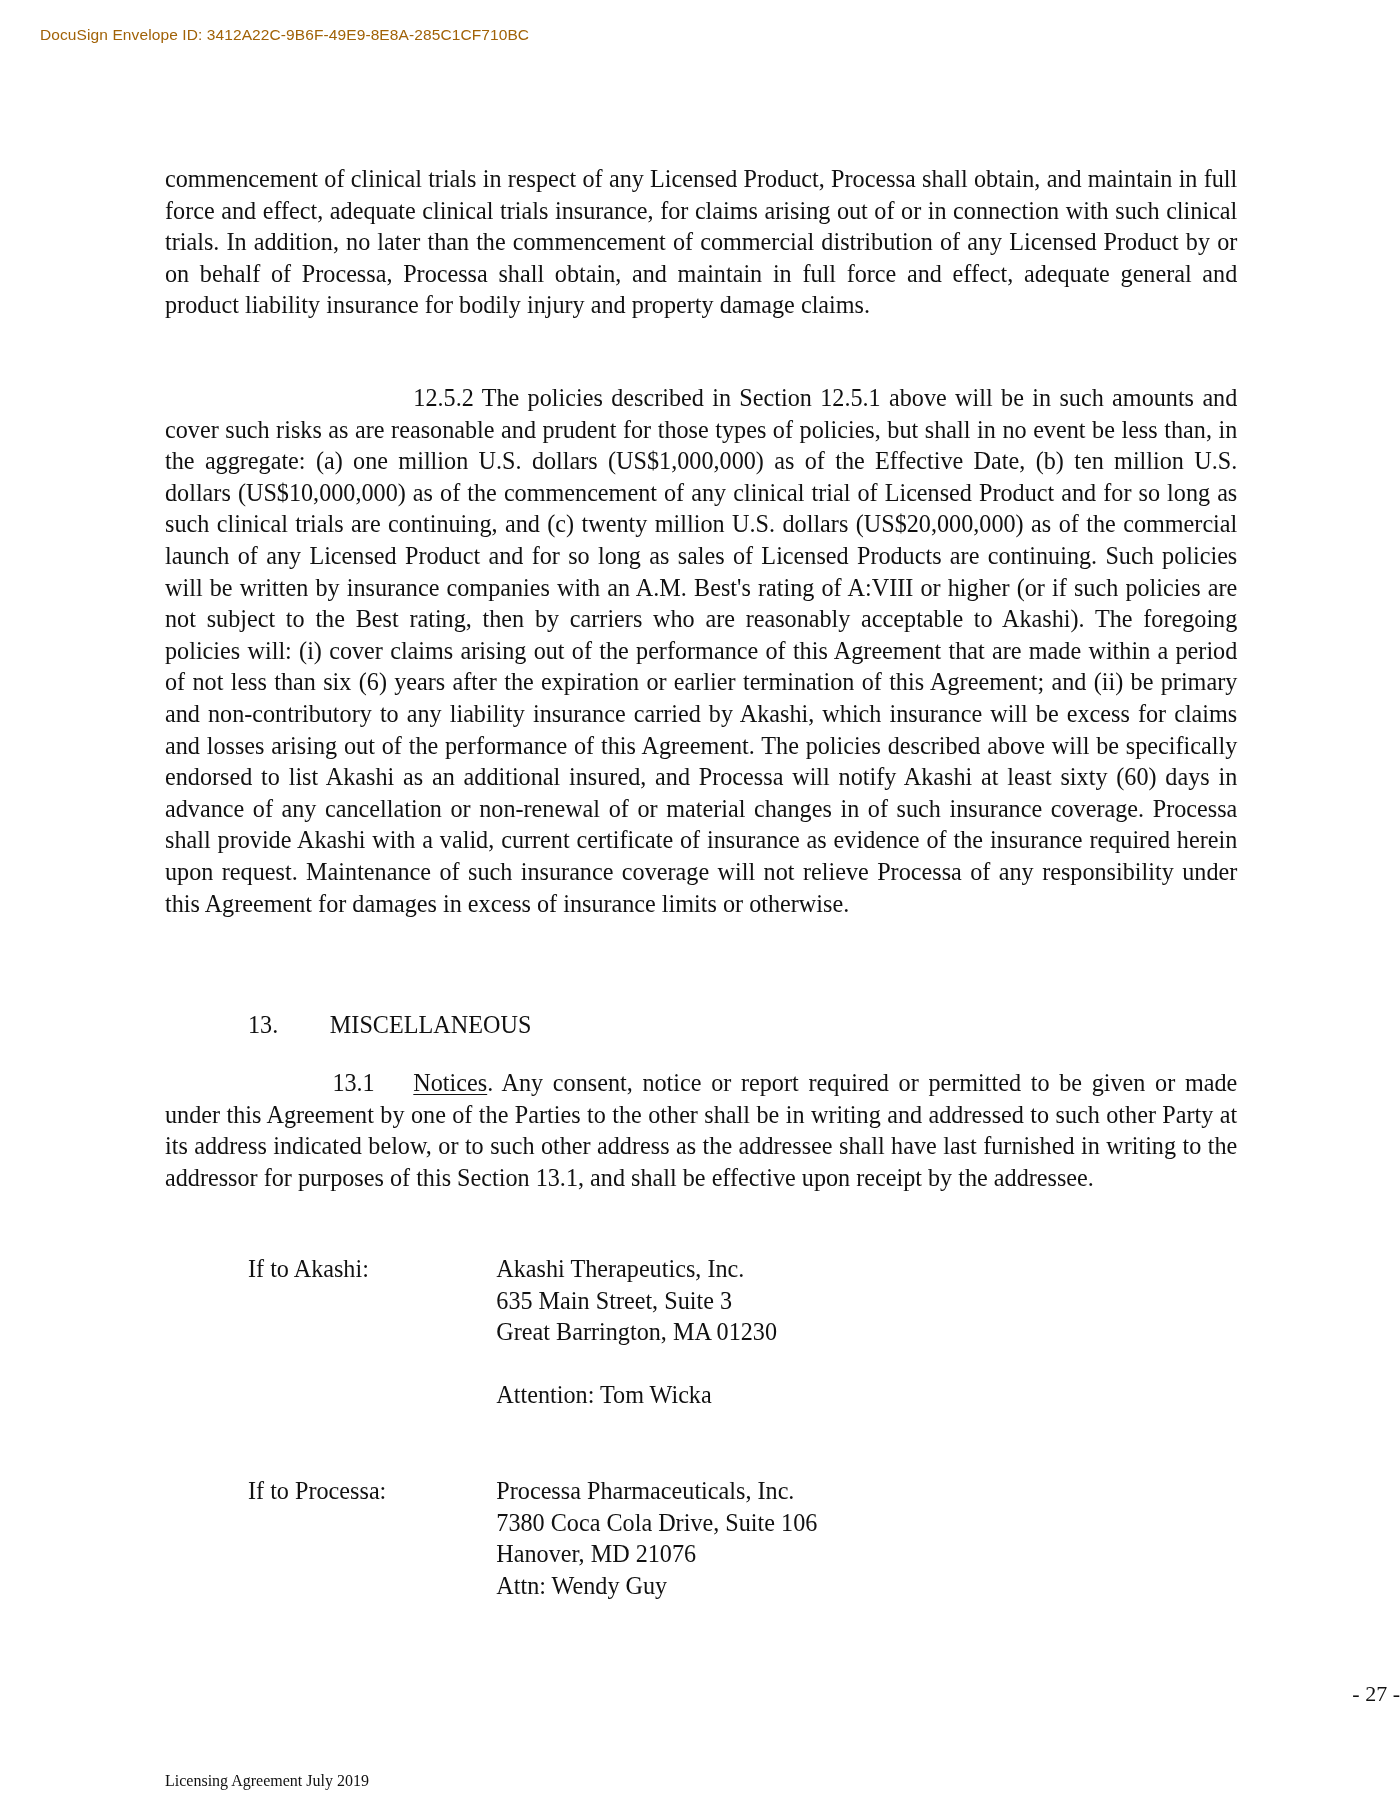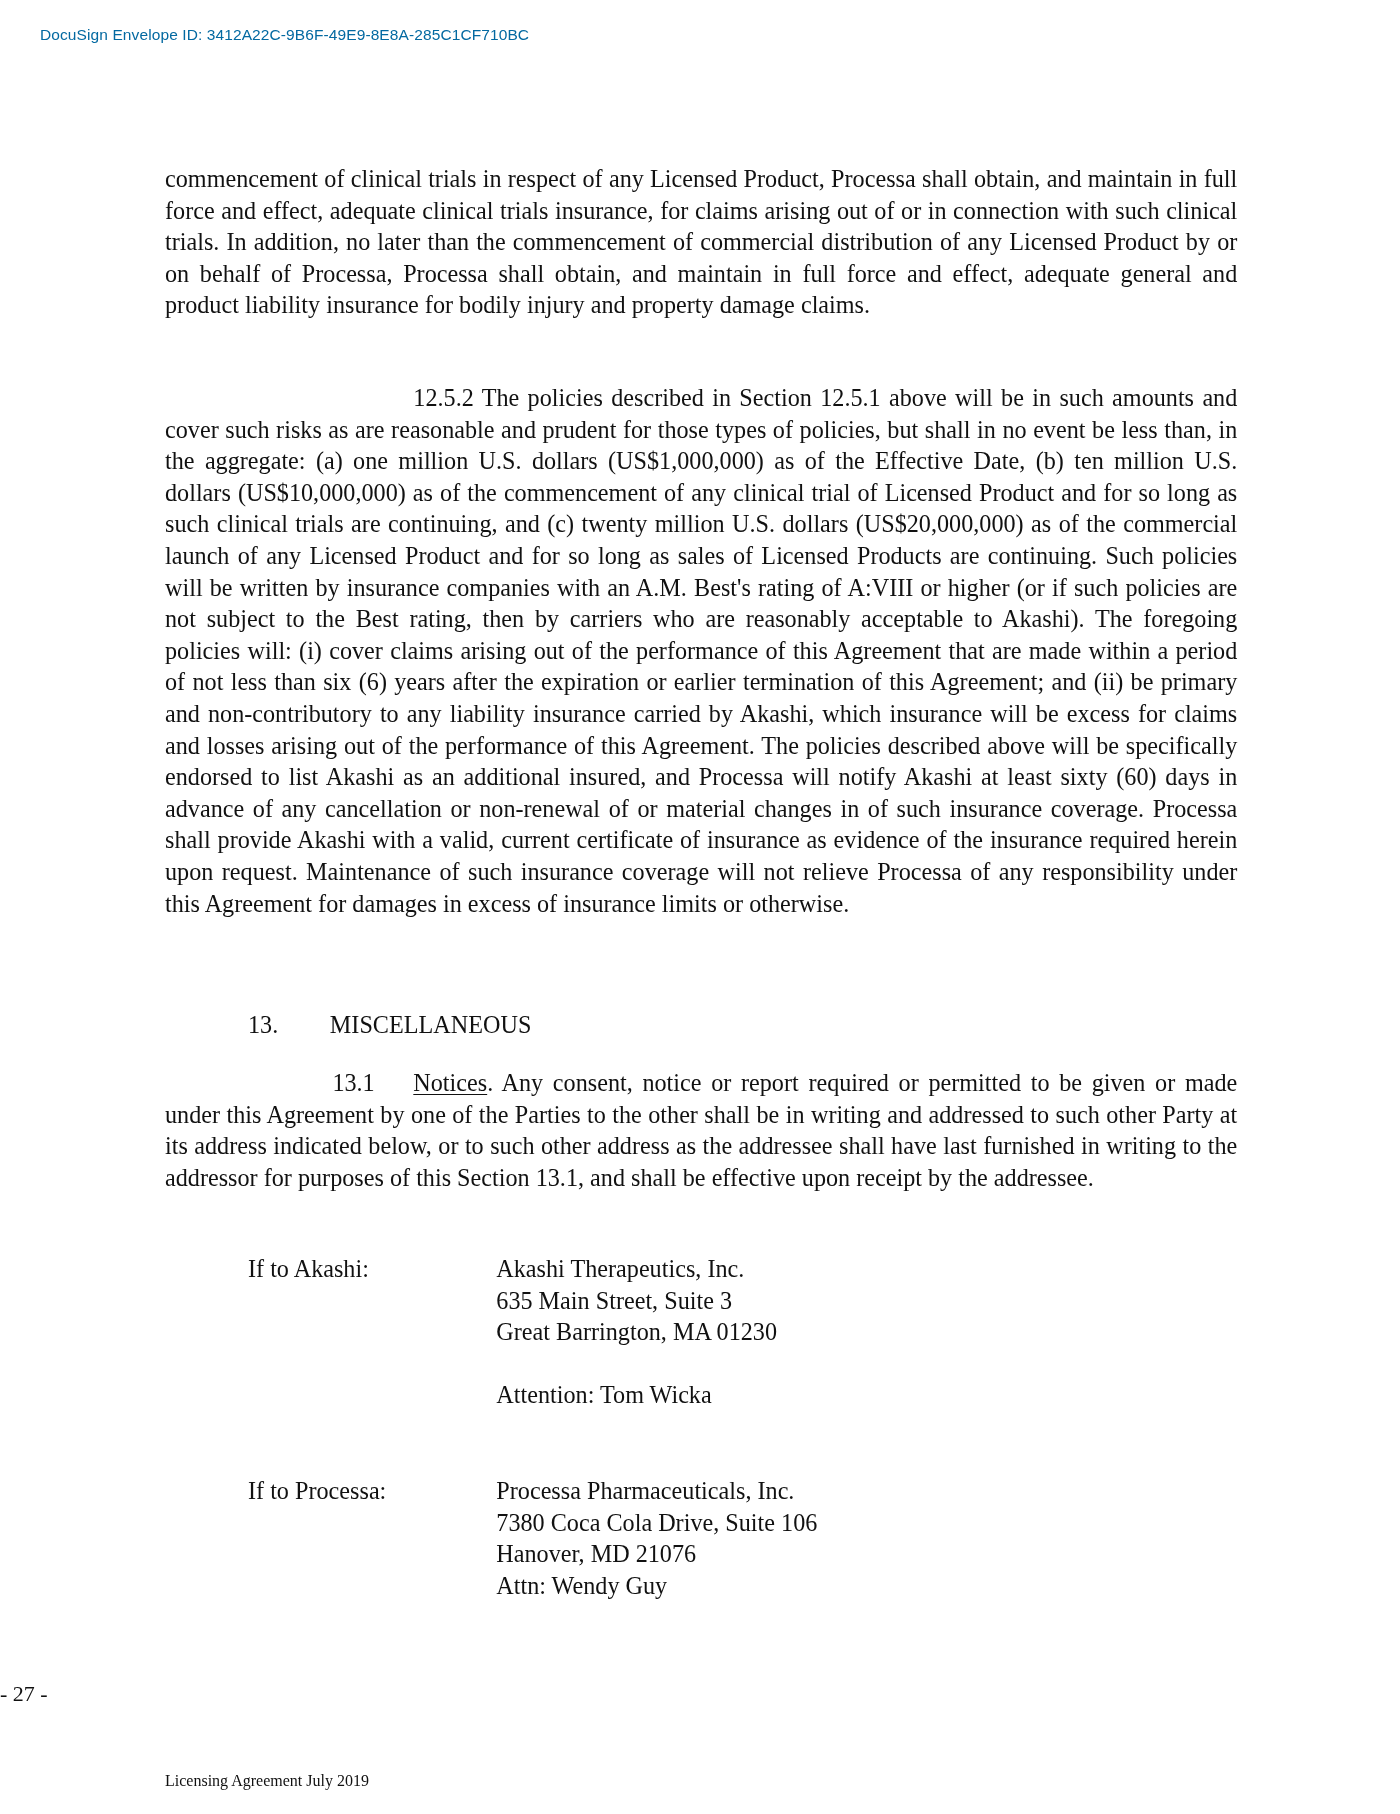--- a/index.html
+++ b/index.html
@@ -4,21 +4,21 @@
 <style>
   html, body { margin: 0; padding: 0; background: #ffffff; }
   body {
     width: 1400px; height: 1814px; position: relative; overflow: hidden;
     color: #111111;
     font-family: "Liberation Serif", "DejaVu Serif", serif;
   }
   .envelope {
     position: absolute; left: 40px; top: 26px;
     font-family: "Liberation Sans", "DejaVu Sans", sans-serif;
-    font-size: 15.5px; color: #0369a1; letter-spacing: 0.1px;
+    font-size: 15.5px; color: #a16207; letter-spacing: 0.1px;
   }
   .body-text {
     position: absolute; left: 165px; width: 1072px;
     font-size: 26px; line-height: 31.6px;
     text-align: justify; text-align-last: left;
     transform: scaleX(0.93); transform-origin: left top;
     width: 1153px;
   }
   .p1 { top: 163px; }
   .p2 { top: 382px; }
@@ -36,21 +36,21 @@
     position: absolute; left: 248px; font-size: 26px; line-height: 31.6px;
     transform: scaleX(0.93); transform-origin: left top;
   }
   .addr .label { position: absolute; left: 0; top: 0; white-space: nowrap; }
   .addr .lines { position: absolute; left: 267px; top: 0; white-space: nowrap; }
   .addr .line { display: block; }
   .addr-akashi { top: 1253px; }
   .addr-akashi .attn { display: block; margin-top: 31.6px; }
   .addr-processa { top: 1475px; }
   .page-num {
-    position: absolute; top: 1681px; left: 0; width: 1400px; text-align: left;
+    position: absolute; top: 1681px; left: 0; width: 1400px; text-align: right;
     font-size: 22px;
   }
   .footer-label {
     position: absolute; top: 1772px; left: 165px; font-size: 16px;
   }
 </style>
 </head>
 <body>
 
 <div class="envelope">DocuSign Envelope ID: 3412A22C-9B6F-49E9-8E8A-285C1CF710BC</div>

